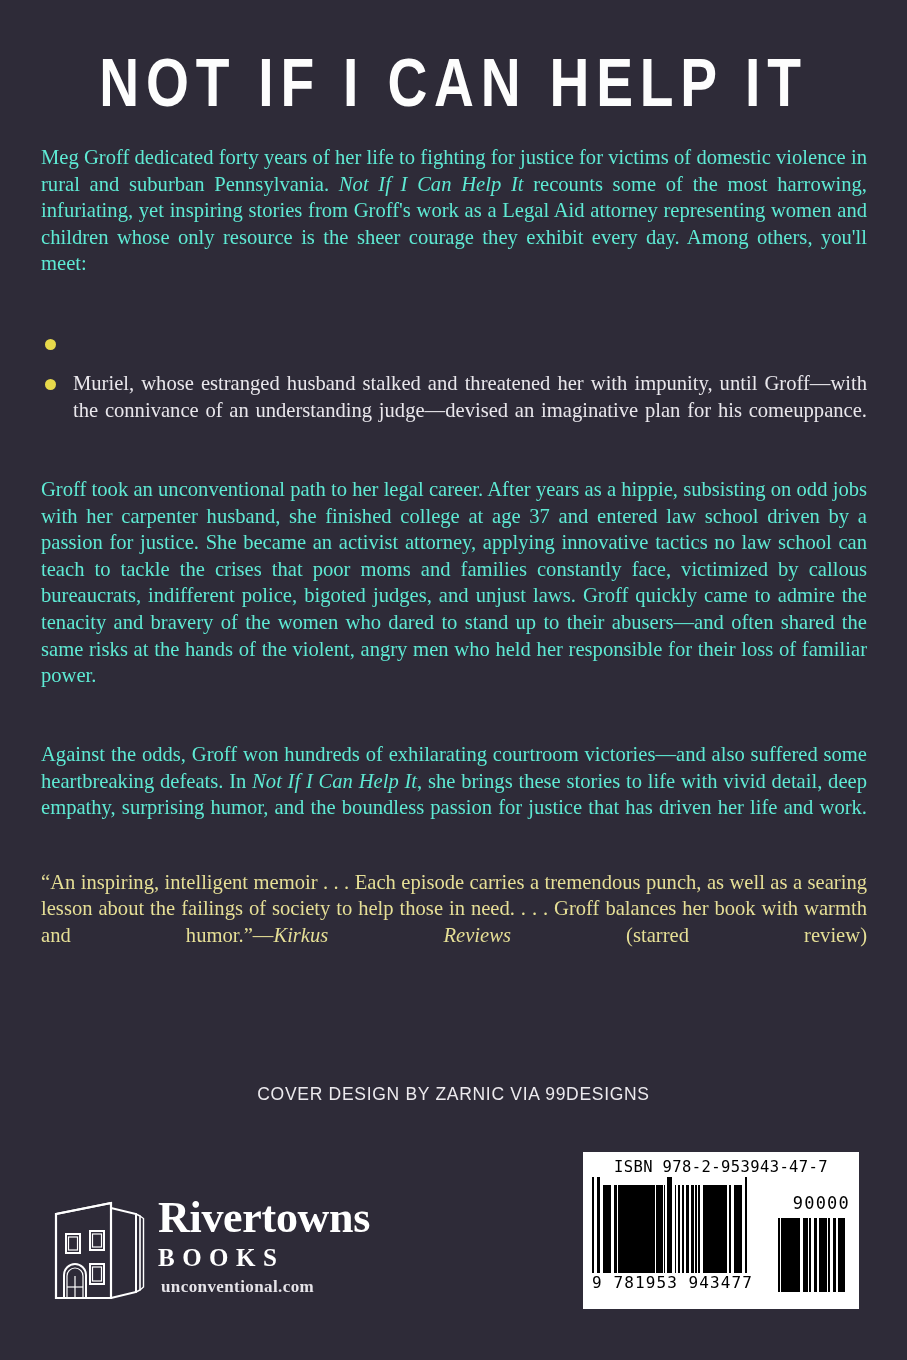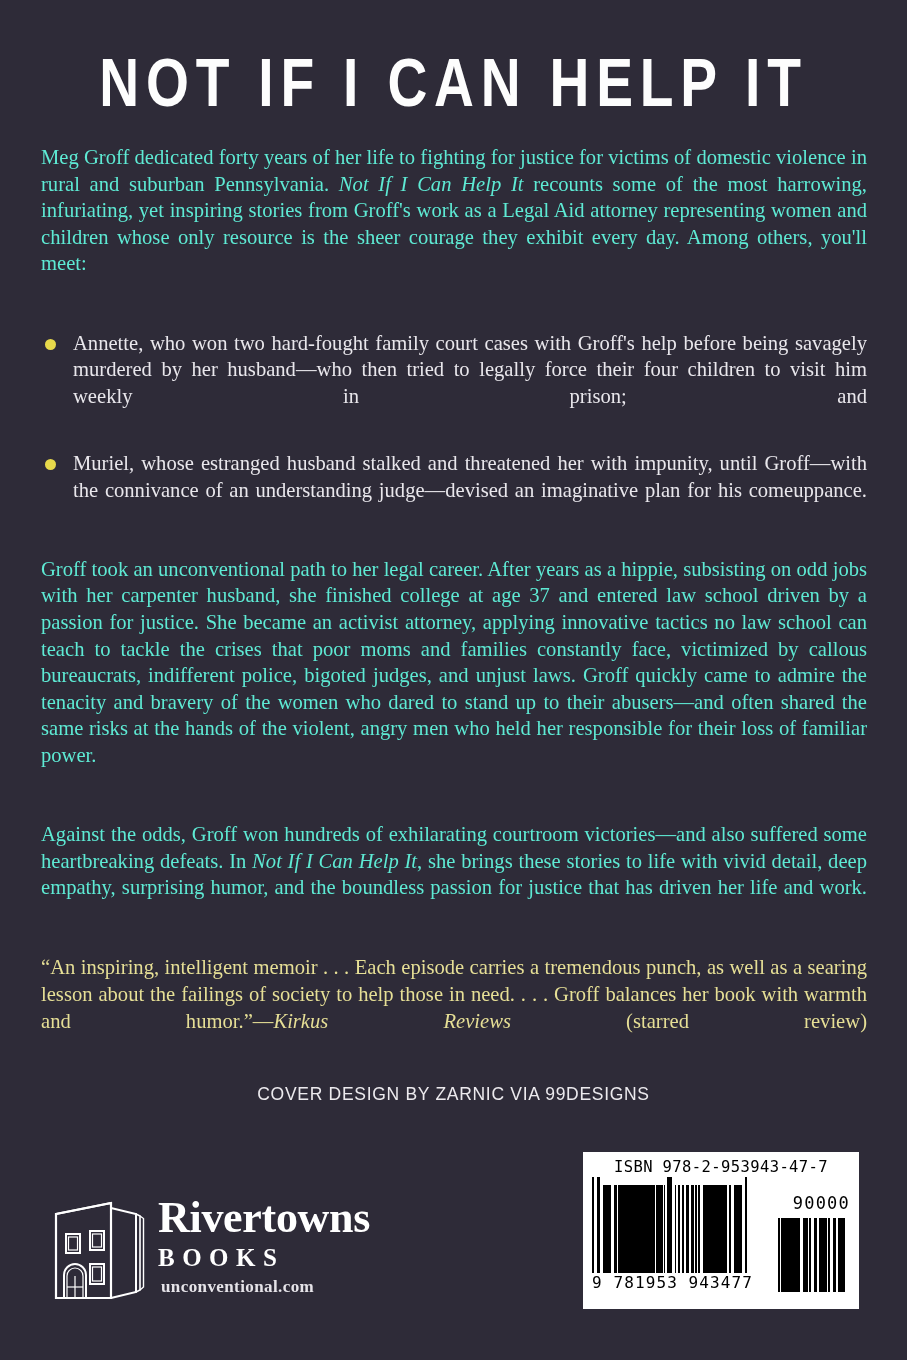--- a/index.html
+++ b/index.html
@@ -88,21 +88,21 @@
   
   ul.bullets li::after,
   p.para::after {
     content: "";
     display: inline-block;
     width: 100%;
   }
 
   
   .review {
-    margin-top: 27px;
+    margin-top: 21px;
     font-size: 20.6px;
     line-height: 26.6px;
     color: #e6df96;
     text-align: justify;
     text-justify: inter-word;
   }
   .review::after {
     content: "";
     display: inline-block;
     width: 100%;
@@ -228,21 +228,20 @@
 
   <div class="title">NOT IF I CAN HELP IT</div>
 
   <div class="body-block">
 
     <p class="para"><span>Meg Groff dedicated forty years of her life to fighting for justice for victims of domestic violence in rural and suburban Pennsylvania. </span><em>Not If I Can Help It</em><span> recounts some of the most harrowing, infuriating, yet inspiring stories from Groff's work as a Legal Aid attorney representing women and children whose only resource is the sheer courage they exhibit every day. Among others, you'll meet:</span></p>
 
     <ul class="bullets">
       <li>
         <span class="dot"></span>
-        <span>Annette, who won two hard-fought family court cases with Groff's help before being savagely murdered by her husband—who then tried to legally force their four children to visit him weekly in prison; and</span>
       </li>
       <li>
         <span class="dot"></span>
         <span>Muriel, whose estranged husband stalked and threatened her with impunity, until Groff—with the connivance of an understanding judge—devised an imaginative plan for his comeuppance.</span>
       </li>
     </ul>
 
     <p class="para gap">Groff took an unconventional path to her legal career. After years as a hippie, subsisting on odd jobs with her carpenter husband, she finished college at age 37 and entered law school driven by a passion for justice. She became an activist attorney, applying innovative tactics no law school can teach to tackle the crises that poor moms and families constantly face, victimized by callous bureaucrats, indifferent police, bigoted judges, and unjust laws. Groff quickly came to admire the tenacity and bravery of the women who dared to stand up to their abusers—and often shared the same risks at the hands of the violent, angry men who held her responsible for their loss of familiar power.</p>
 
     <p class="para gap"><span>Against the odds, Groff won hundreds of exhilarating courtroom victories—and also suffered some heartbreaking defeats. In </span><em>Not If I Can Help It</em><span>, she brings these stories to life with vivid detail, deep empathy, surprising humor, and the boundless passion for justice that has driven her life and work.</span></p>

